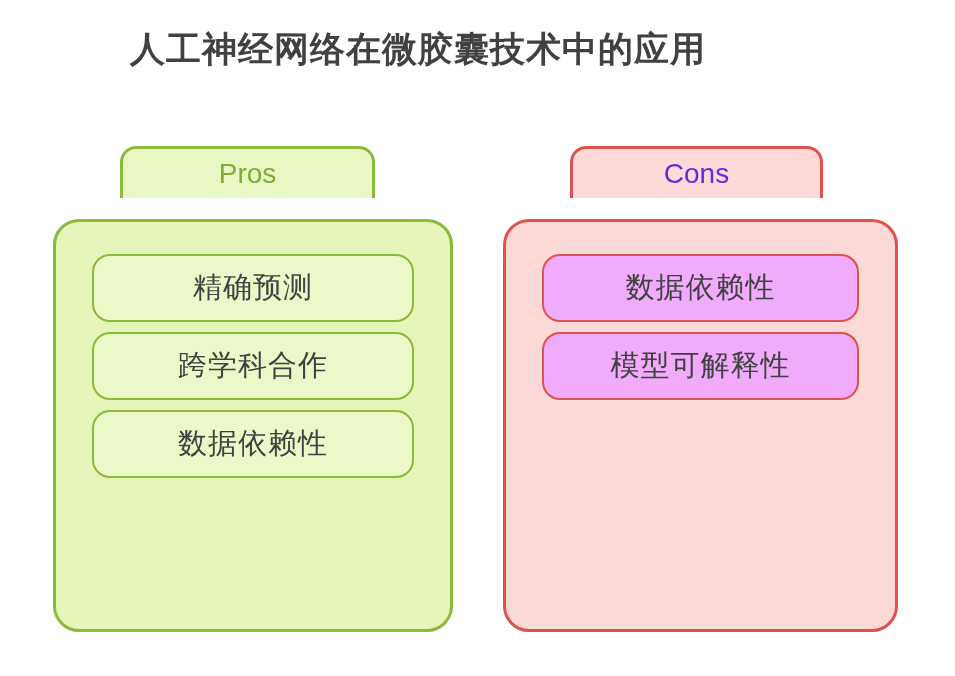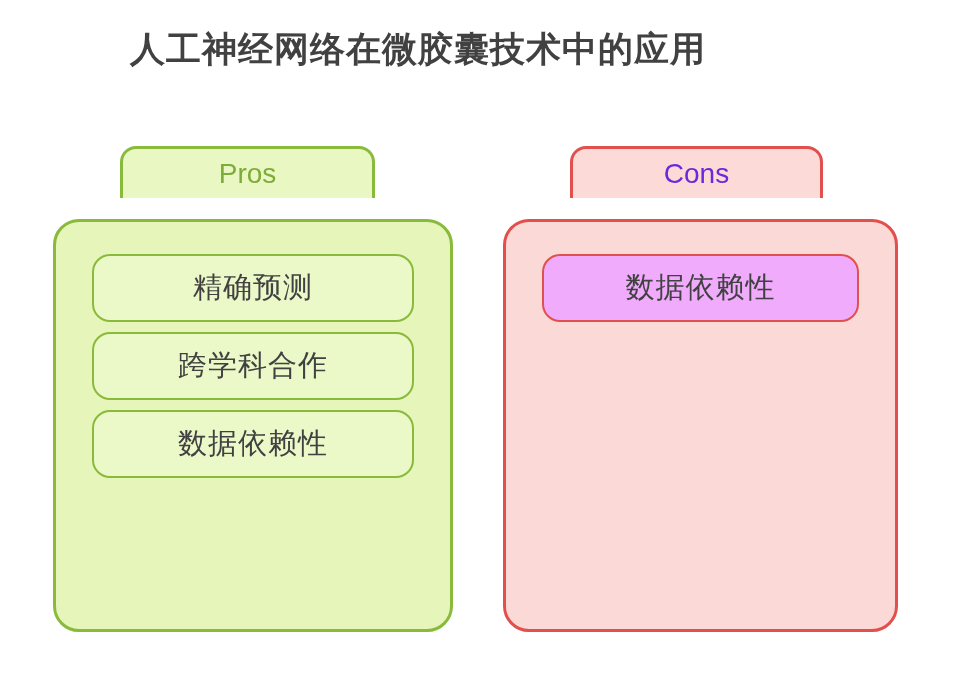--- a/index.html
+++ b/index.html
@@ -93,16 +93,17 @@
       <div class="item">精确预测</div>
       <div class="item">跨学科合作</div>
       <div class="item">数据依赖性</div>
     </div>
   </div>
 
   <div class="panel cons">
     <div class="tab">Cons</div>
     <div class="box">
       <div class="item">数据依赖性</div>
+      <div class="item">模型可解释性</div>
     </div>
   </div>
 
 </div>
 
 </body></html>

